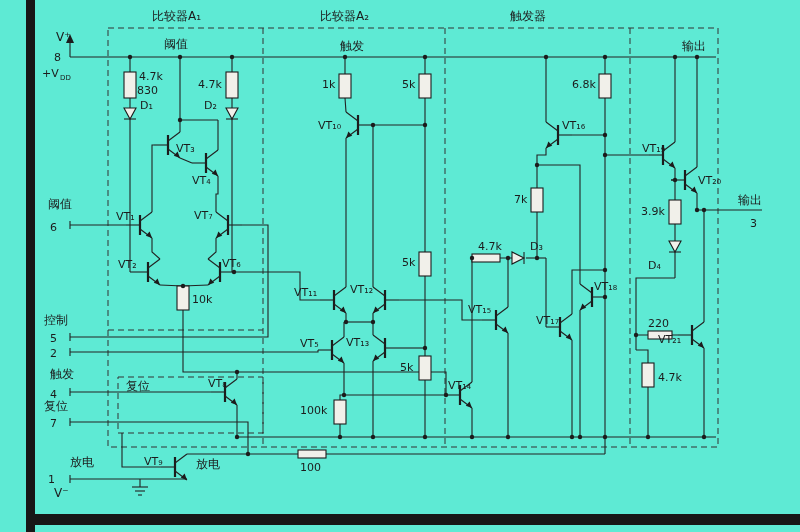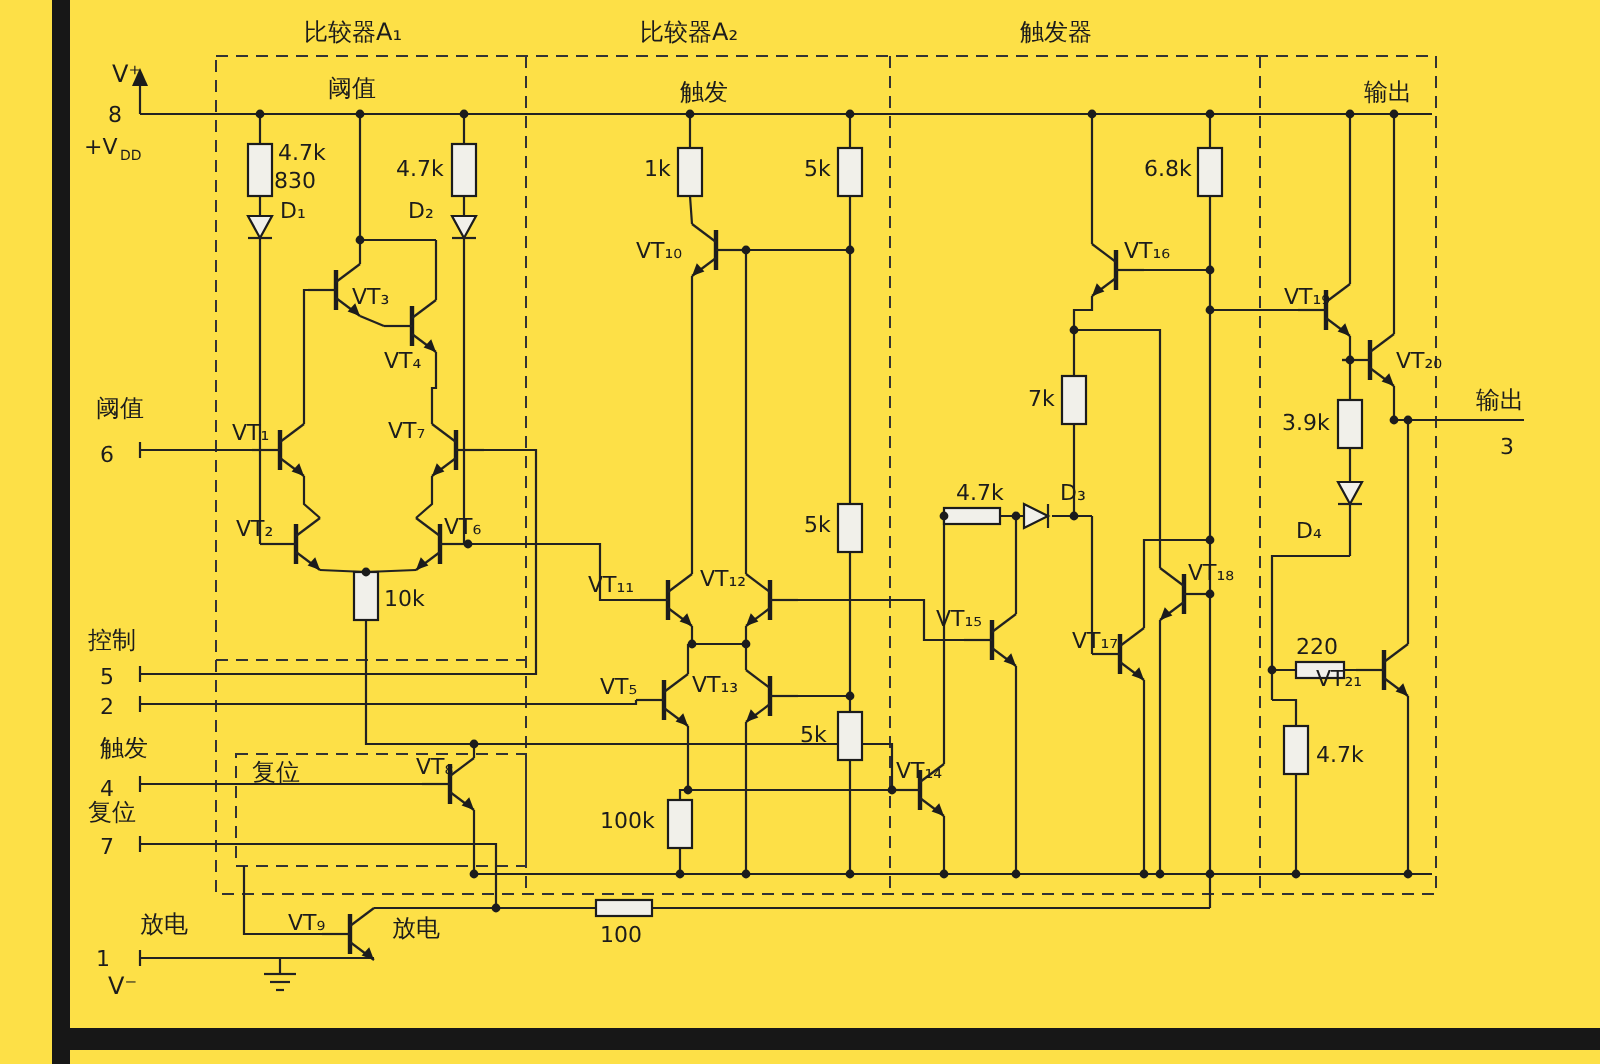--- a/index.html
+++ b/index.html
@@ -1,16 +1,16 @@
 <!DOCTYPE html>
 <html><head>
 <meta charset="utf-8">
 <style>
   html,body{margin:0;padding:0;background:#d8d6d0;}
-  .page{position:relative;width:800px;height:532px;background:#fde047;overflow:hidden;
+  .page{position:relative;width:800px;height:532px;background:#5eead4;overflow:hidden;
         font-family:"DejaVu Sans","Liberation Sans",sans-serif;}
   svg{display:block}
   text{fill:#1c1c1c}
   .w{stroke:#222;stroke-width:1.1;fill:none}
   .dash{stroke:#333;stroke-width:1;fill:none;stroke-dasharray:6 4}
   .comp{fill:#f1f0ea;stroke:#1c1c1c;stroke-width:1.1}
   .dot{fill:#1c1c1c}
   .t11{font-size:11px}
   .t12{font-size:12px}
   .t7{font-size:7px}

